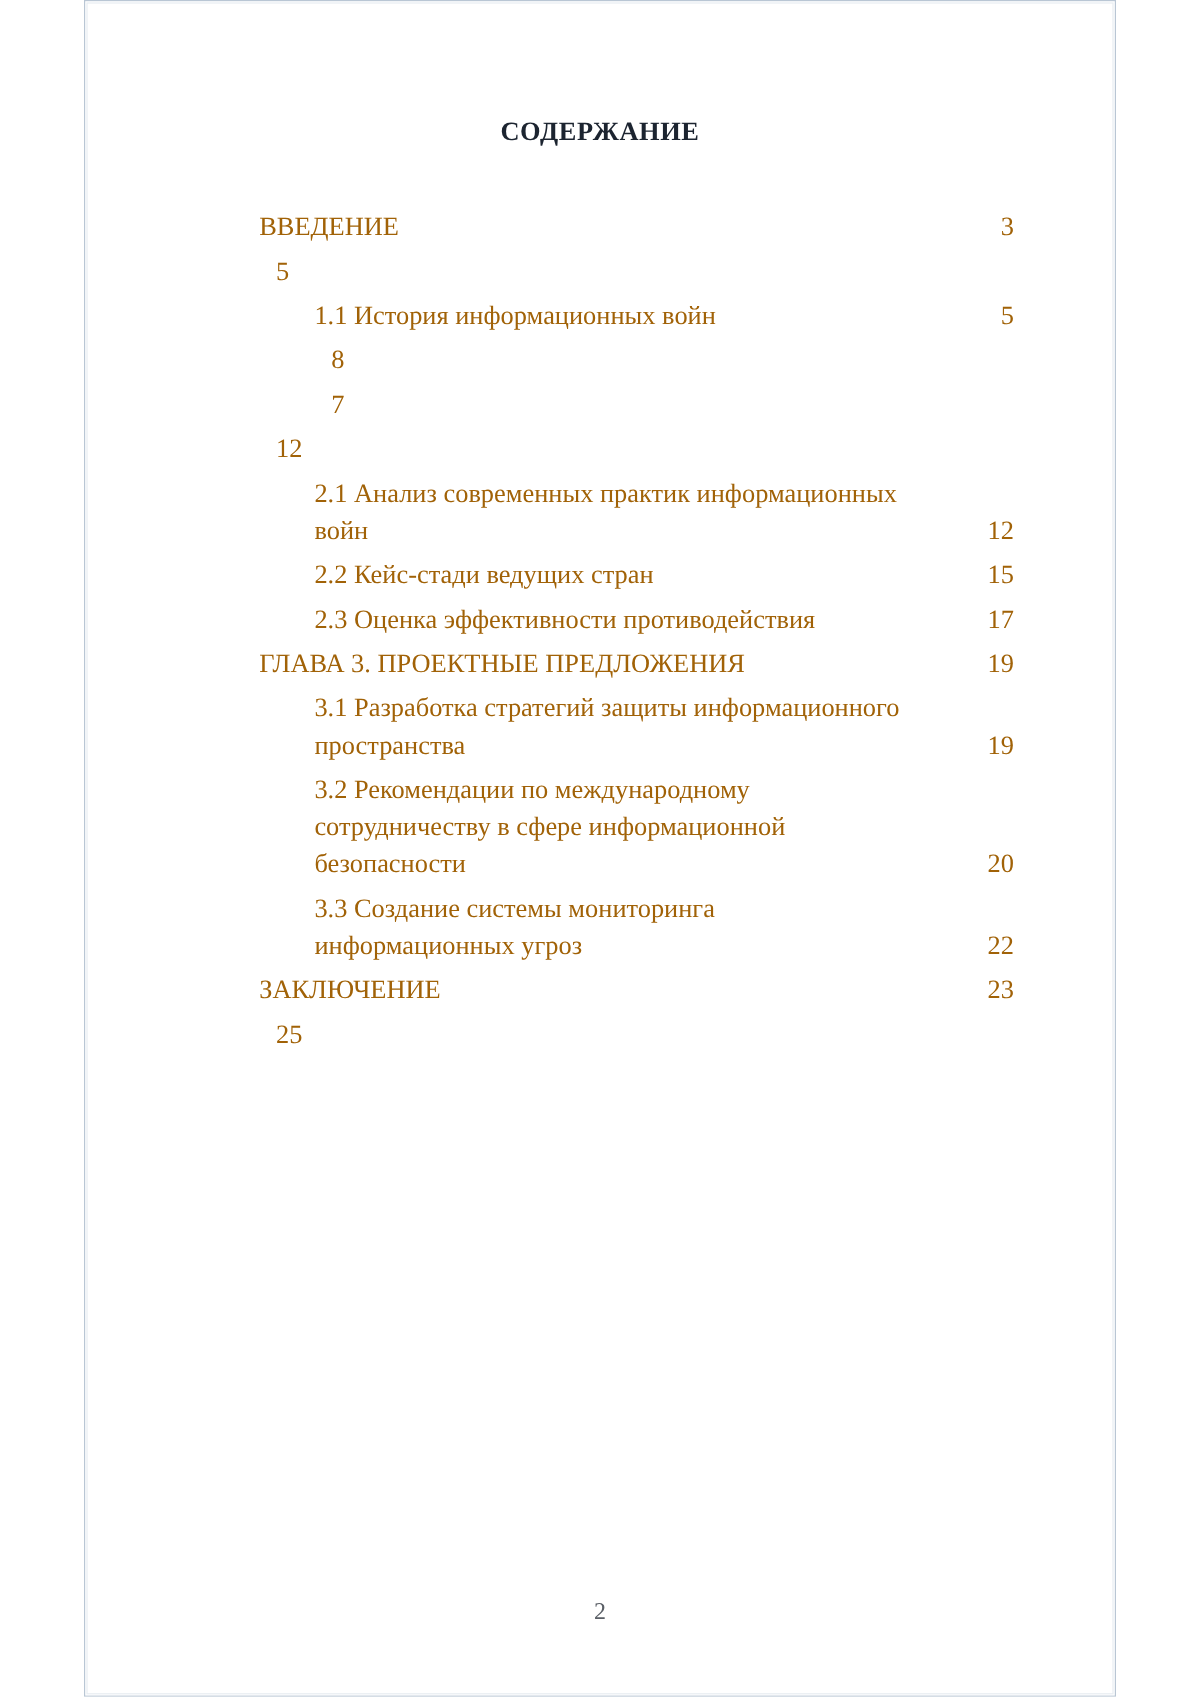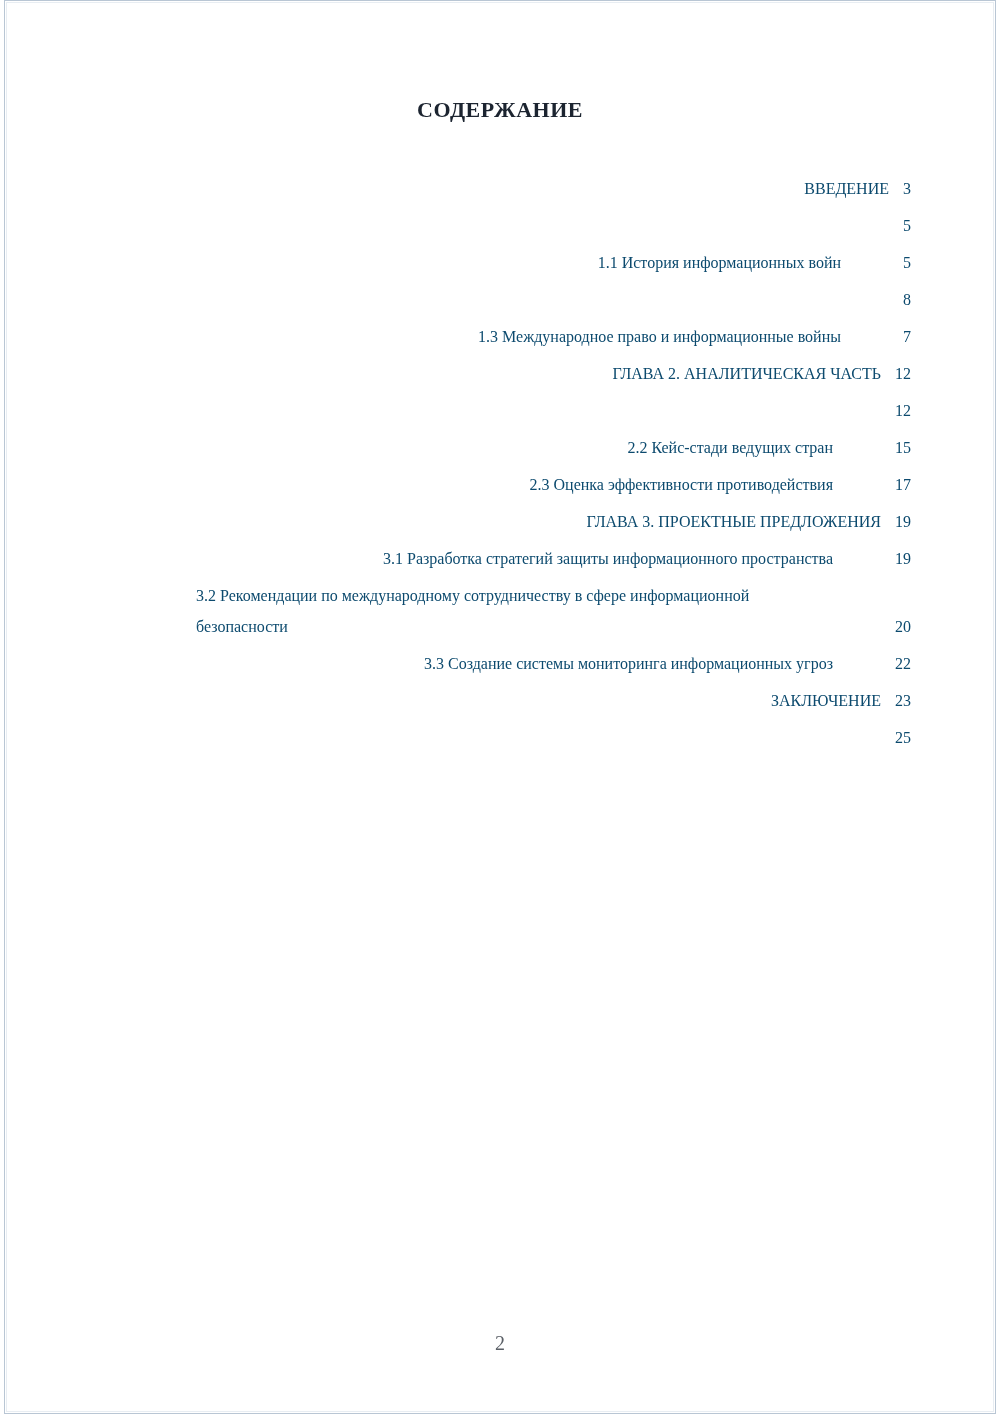--- a/index.html
+++ b/index.html
@@ -2,21 +2,21 @@
 <html><head>
 <meta charset="utf-8">
 <style>
   * { margin: 0; padding: 0; box-sizing: border-box; }
   html, body {
     background: #ffffff;
     font-family: "Liberation Serif", "DejaVu Serif", serif;
   }
   .page {
     position: relative;
-    width: 992px;
+    width: 860px;
     height: 1414px;
     background: #ffffff;
     border: 1px solid #b9c6d4;
     outline: 1px solid #e8edf2;
     outline-offset: -3px;
     color: #1c2430;
     overflow: hidden;
     margin: 0 auto;
   }
   .toc-title {
@@ -25,26 +25,26 @@
     font-size: 22px;
     font-weight: bold;
     letter-spacing: 0.5px;
     color: #1c2430;
   }
   .toc {
     margin: 50px 84px 0 145px;
   }
   .toc-row {
     display: flex;
-    justify-content: flex-end;
+    justify-content: space-between;
     align-items: flex-end;
-    font-size: 16px;
+    font-size: 22px;
     line-height: 31px;
     margin-bottom: 6px;
-    color: #0c4a6e;
+    color: #a16207;
   }
   .toc-row.level-1 {
     padding-left: 46px;
     gap: 48px;
   }
   .toc-label {
     flex: 0 1 auto;
     max-width: 645px;
   }
   .toc-page {
@@ -81,30 +81,29 @@
   <div class="toc-row level-1">
     <span class="toc-label">1.1 История информационных войн</span>
     <span class="toc-page">5</span>
   </div>
 
   <div class="toc-row level-1">
     <span class="toc-page">8</span>
   </div>
 
   <div class="toc-row level-1">
-    <span class="toc-label">1.3 Международное право и информационные войны</span>
     <span class="toc-page">7</span>
   </div>
 
   <div class="toc-row level-0">
-    <span class="toc-label">ГЛАВА 2. АНАЛИТИЧЕСКАЯ ЧАСТЬ</span>
     <span class="toc-page">12</span>
   </div>
 
   <div class="toc-row level-1">
+    <span class="toc-label">2.1 Анализ современных практик информационных войн</span>
     <span class="toc-page">12</span>
   </div>
 
   <div class="toc-row level-1">
     <span class="toc-label">2.2 Кейс-стади ведущих стран</span>
     <span class="toc-page">15</span>
   </div>
 
   <div class="toc-row level-1">
     <span class="toc-label">2.3 Оценка эффективности противодействия</span>

